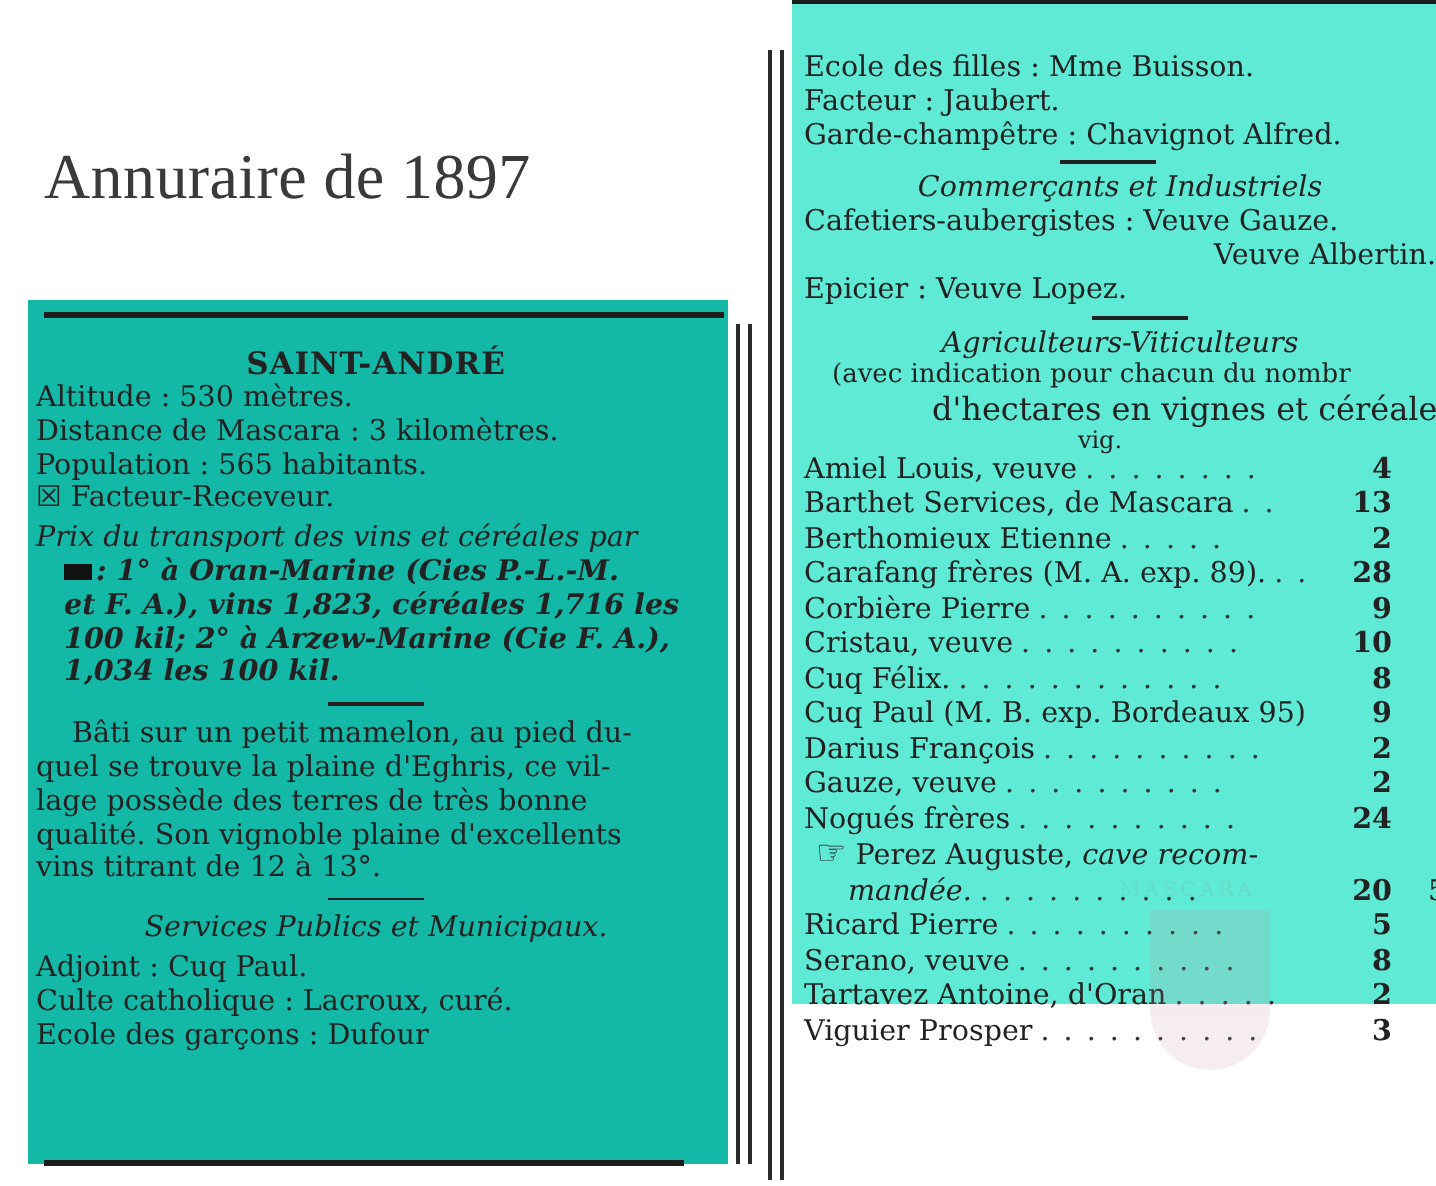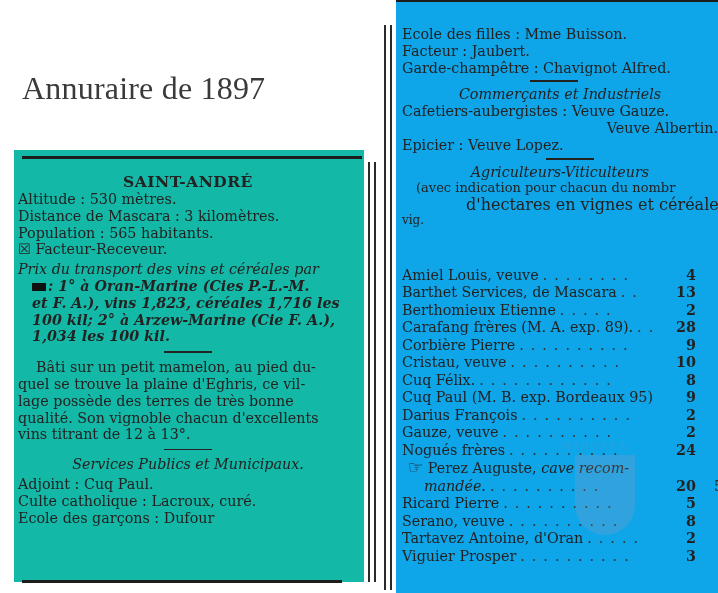--- a/index.html
+++ b/index.html
@@ -23,22 +23,22 @@
   .section-head {
     text-align:center; font-weight:bold; font-size:15.5px; letter-spacing:0.5px;
   }
   .line { font-size:14.3px; line-height:16.8px; white-space:nowrap; }
   .ital { font-style:italic; }
   .bold-ital { font-style:italic; font-weight:bold; }
   .small-rule { width:48px; height:2px; background:#222; margin:6px auto; }
   .centered { text-align:center; }
 
   .right-col {
-    position:absolute; left:396px; top:0px; width:322px; height:593px;
-    background:#0ea5e9;
+    position:absolute; left:396px; top:0px; width:322px; height:502px;
+    background:#5eead4;
   }
   .entry-row { display:flex; font-size:14.3px; line-height:17.5px; white-space:nowrap; }
   .entry-name { flex:0 0 auto; }
   .dots { flex:1 1 auto; overflow:hidden; letter-spacing:7px; color:#333; padding-left:4px; }
   .entry-val { flex:0 0 30px; text-align:right; font-weight:bold; padding-right:2px; }
   .entry-extra { flex:0 0 20px; text-align:left; padding-left:4px; }
   .watermark {
     position:absolute; left:560px; top:440px; width:90px; height:110px;
     opacity:0.18; pointer-events:none;
   }
@@ -63,21 +63,21 @@
     <div class="line bold-ital" style="padding-left:14px;">
       <span style="display:inline-block;width:14px;height:8px;background:#111;margin-right:2px;"></span><span>: 1° à Oran-Marine (Cies P.-L.-M.</span>
     </div>
     <div class="line bold-ital" style="padding-left:14px;">et F. A.), vins 1,823, céréales 1,716 les</div>
     <div class="line bold-ital" style="padding-left:14px;">100 kil; 2° à Arzew-Marine (Cie F. A.),</div>
     <div class="line bold-ital" style="padding-left:14px;">1,034 les 100 kil.</div>
     <div class="small-rule"></div>
     <div class="line" style="padding-left:18px;">Bâti sur un petit mamelon, au pied du-</div>
     <div class="line">quel se trouve la plaine d'Eghris, ce vil-</div>
     <div class="line">lage possède des terres de très bonne</div>
-    <div class="line">qualité. Son vignoble chacun d'excellents</div>
+    <div class="line">qualité. Son vignoble plaine d'excellents</div>
     <div class="line">vins titrant de 12 à 13°.</div>
     <div class="small-rule" style="height:1px;"></div>
     <div class="line ital centered">Services Publics et Municipaux.</div>
     <div class="line" style="margin-top:3px;">Adjoint : Cuq Paul.</div>
     <div class="line">Culte catholique : Lacroux, curé.</div>
     <div class="line">Ecole des garçons : Dufour</div>
   </div>
   <div class="rule-thick" style="left:8px; top:430px; width:320px;"></div>
 </div>
 
@@ -94,23 +94,23 @@
     <div class="line">Garde-champêtre : Chavignot Alfred.</div>
     <div class="small-rule" style="margin:4px 0 4px 128px;"></div>
     <div class="line ital centered">Commerçants et Industriels</div>
     <div class="line">Cafetiers-aubergistes : Veuve Gauze.</div>
     <div class="line" style="padding-left:20px;text-align:right;">Veuve Albertin.</div>
     <div class="line">Epicier : Veuve Lopez.</div>
     <div class="small-rule" style="margin:4px 0 4px 144px;"></div>
     <div class="line ital centered">Agriculteurs-Viticulteurs</div>
     <div class="line" style="font-size:13px; padding-left:14px;">(avec indication pour chacun du nombr</div>
     <div class="line" style="font-size:16px; padding-left:64px;">d'hectares en vignes et céréales)</div>
-    <div class="line" style="text-align:left; padding-right:20px; font-size:12px; line-height:13px;">vig.</div>
-
-    <div style="width:296px;margin-top:40px;">
+    <div class="line" style="text-align:center; padding-right:20px; font-size:12px; line-height:13px;">vig.</div>
+
+    <div style="width:296px;">
       <div class="entry-row">
           <span class="entry-name">Amiel Louis, veuve</span>
           <span class="dots">........</span>
           <span class="entry-val">4</span>
         </div>
       <div class="entry-row">
           <span class="entry-name">Barthet Services, de Mascara</span>
           <span class="dots">..</span>
           <span class="entry-val">13</span>
         </div>

